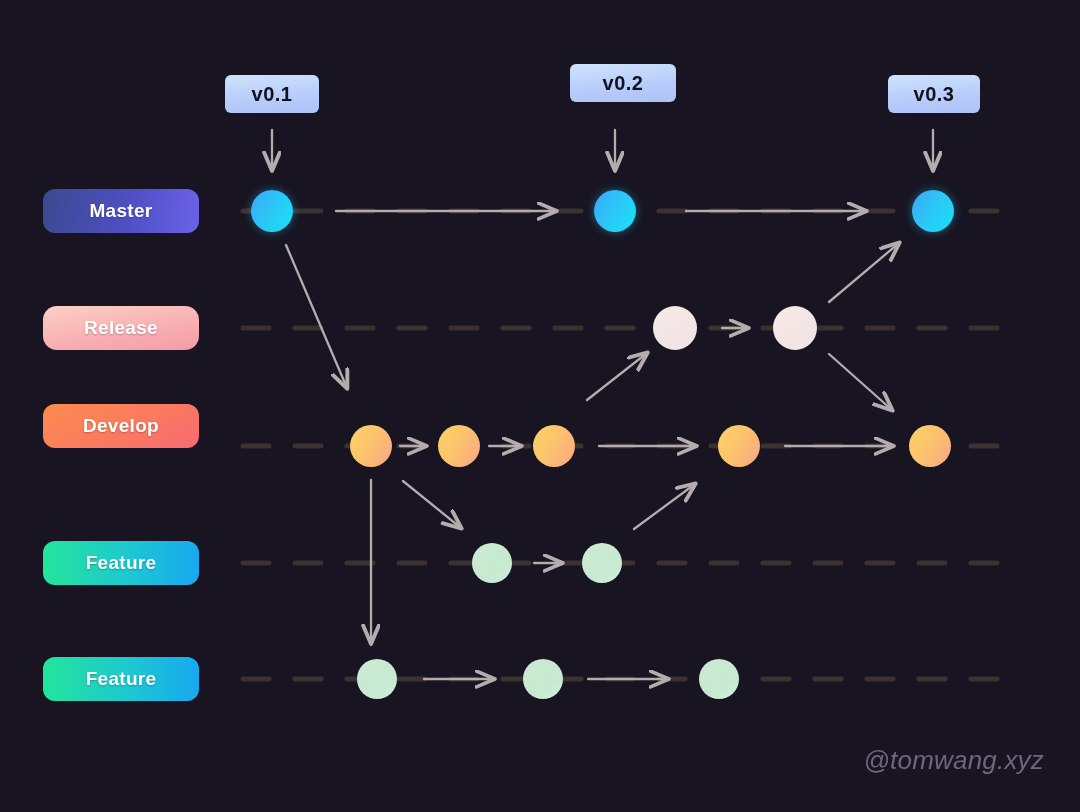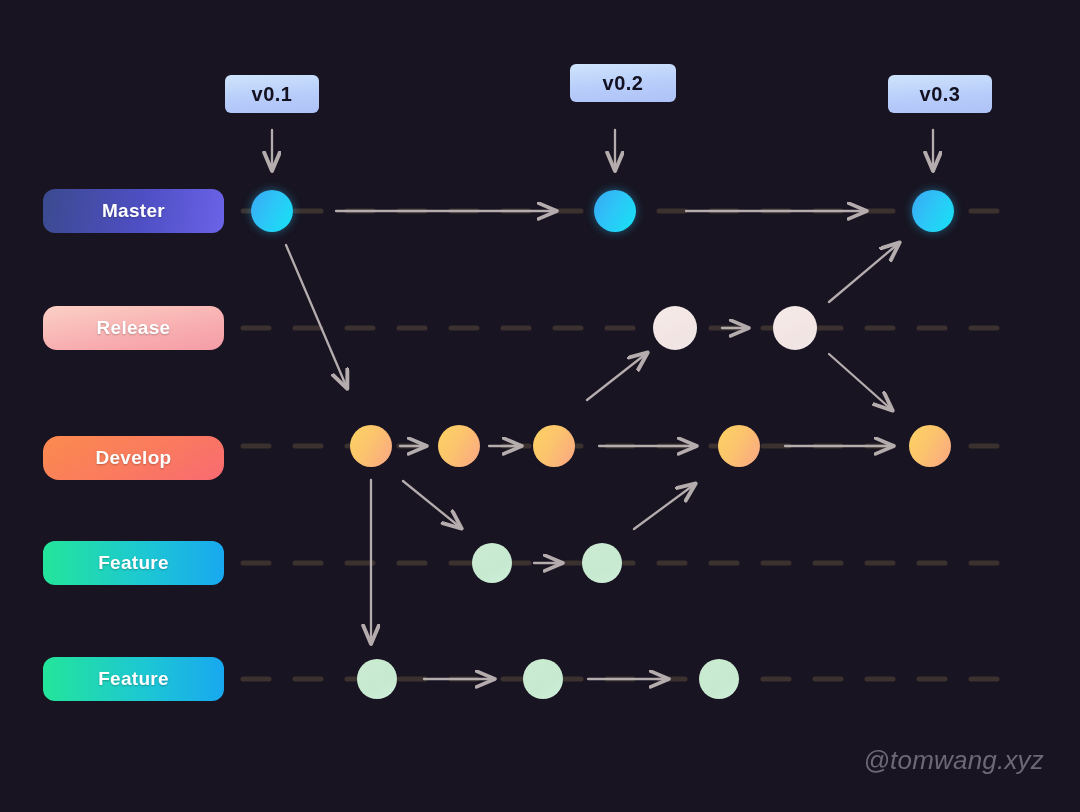--- a/index.html
+++ b/index.html
@@ -9,21 +9,21 @@
     font-family:"Liberation Sans", sans-serif;
     overflow:hidden;
     position:relative;
   }
   #canvas { position:absolute; inset:0; width:1080px; height:812px; }
 
   
   .branch-label {
     position:absolute;
     height:44px;
-    width:181px;
+    width:156px;
     border-radius:12px;
     display:flex;
     align-items:center;
     justify-content:center;
     color:#ffffff;
     font-size:19px;
     font-weight:bold;
     letter-spacing:.3px;
     text-shadow:0 1px 2px rgba(0,0,0,.25);
   }
@@ -134,37 +134,37 @@
     <line x1="829" y1="354" x2="892" y2="410" marker-end="url(#ahd)"></line>
   </g>
 </svg>
 
 <div class="branch-label lbl-master" style="left:43px; top:189px;">
   <span>Master</span>
 </div>
 <div class="branch-label lbl-release" style="left:43px; top:306px;border-radius:14px;">
   <span>Release</span>
 </div>
-<div class="branch-label lbl-develop" style="left:43px; top:436px;border-radius:16px;">
+<div class="branch-label lbl-develop" style="left:43px; top:404px;">
   <span>Develop</span>
 </div>
 <div class="branch-label lbl-feature" style="left:43px; top:541px;">
   <span>Feature</span>
 </div>
 <div class="branch-label lbl-feature" style="left:43px; top:657px;">
   <span>Feature</span>
 </div>
 
 <div class="version-tag" style="left:225px; top:75px; width:94px;">
   <span>v0.1</span>
 </div>
 <div class="version-tag" style="left:570px; top:64px; width:106px;">
   <span>v0.2</span>
 </div>
-<div class="version-tag" style="left:888px; top:75px; width:104px;text-align:center;">
+<div class="version-tag" style="left:888px; top:75px; width:92px;text-align:center;">
   <span>v0.3</span>
 </div>
 
 <div class="node node-master" style="left:251px; top:190px; width:42px; height:42px;"></div>
 <div class="node node-master" style="left:594px; top:190px; width:42px; height:42px;"></div>
 <div class="node node-master" style="left:912px; top:190px; width:42px; height:42px;"></div>
 
 <div class="node node-release" style="left:653px; top:306px; width:44px; height:44px;"></div>
 <div class="node node-release" style="left:773px; top:306px; width:44px; height:44px;"></div>
 

